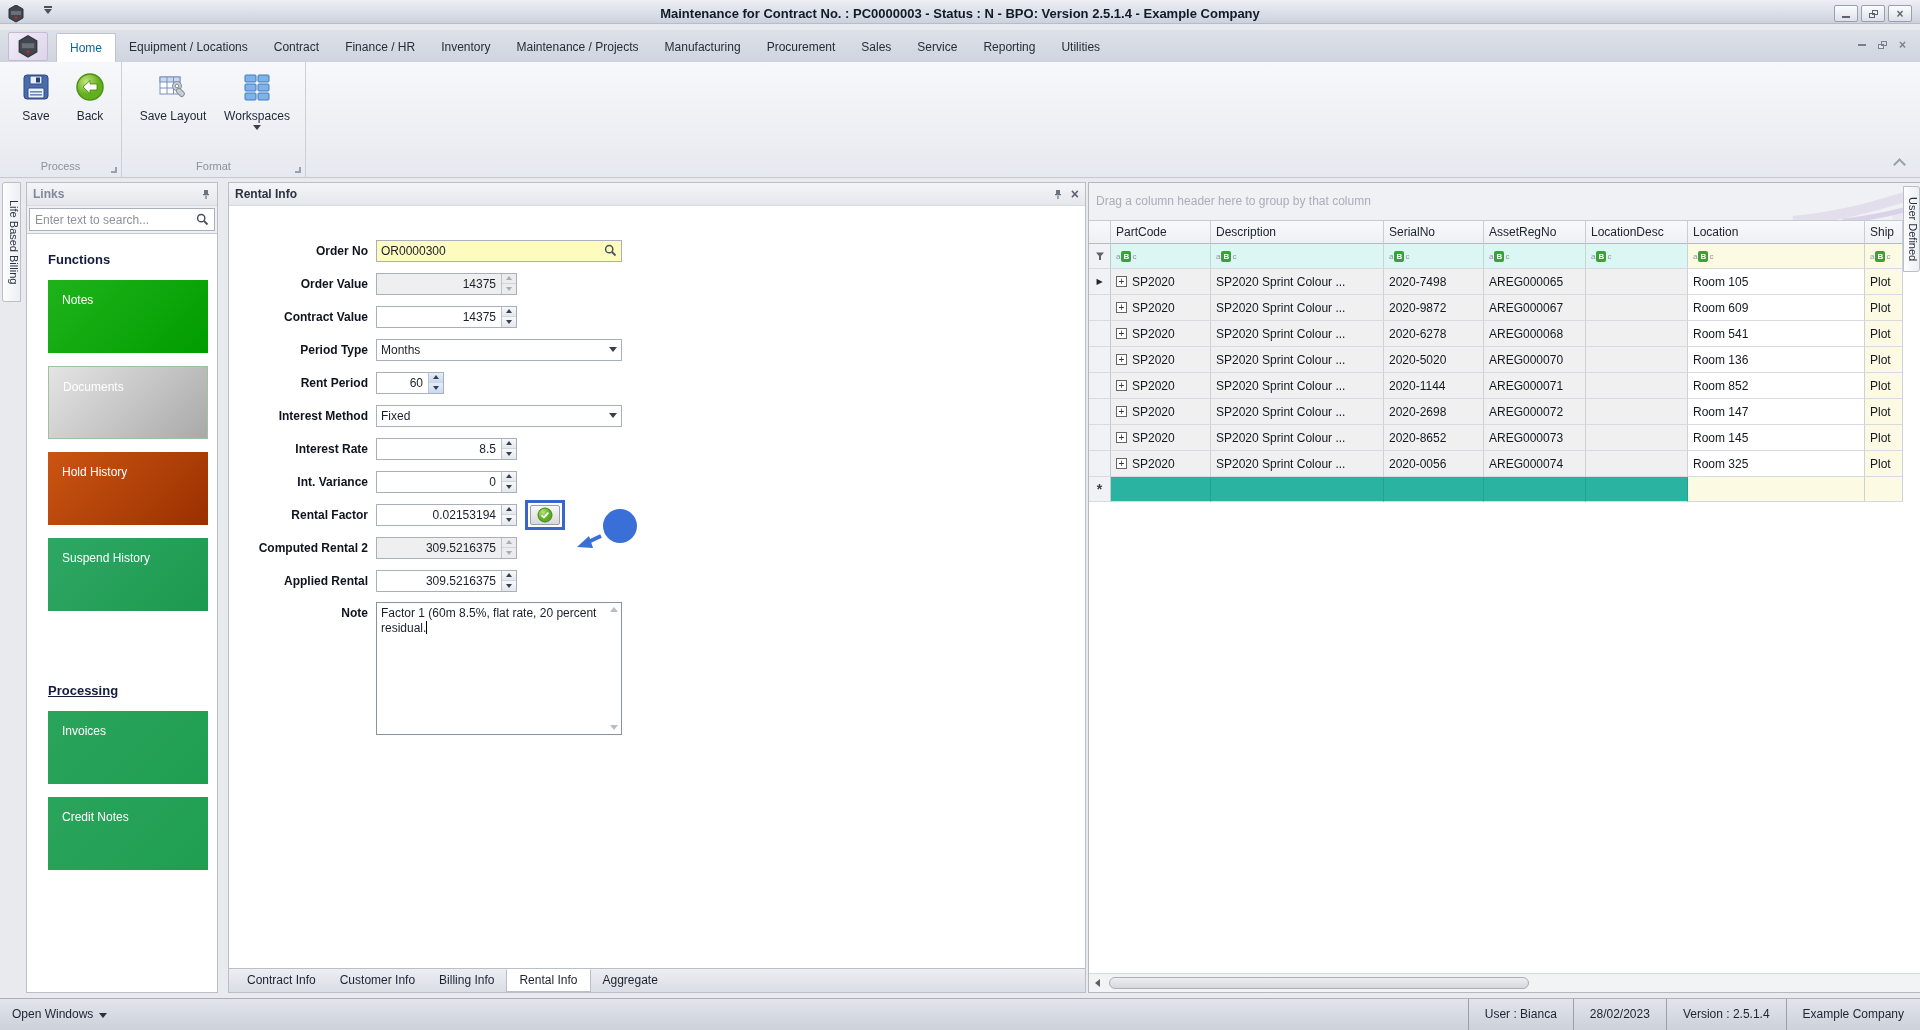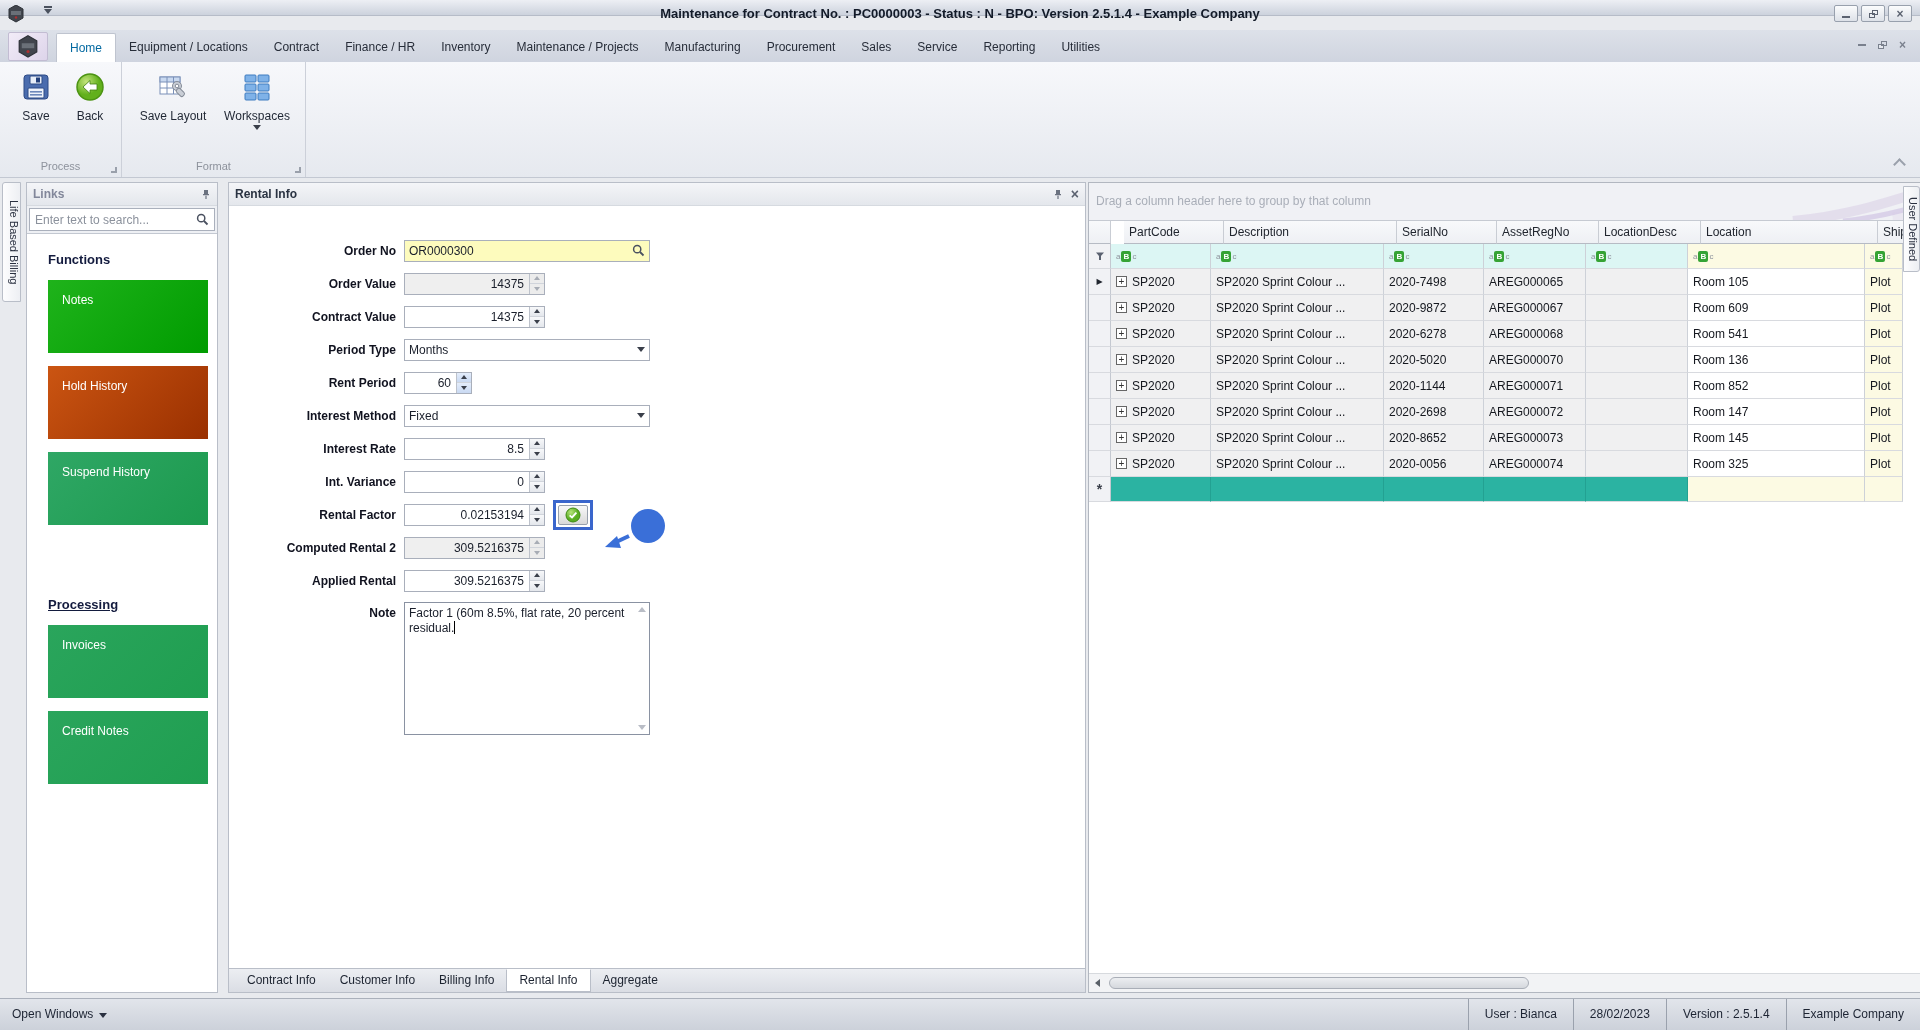--- a/index.html
+++ b/index.html
@@ -1,21 +1,21 @@
 <!DOCTYPE html>
 <html><head>
 <meta charset="utf-8">
 <style>
   * { box-sizing: border-box; margin: 0; padding: 0; }
   html,body { width:1920px; height:1030px; overflow:hidden;
     font-family:"Liberation Sans", sans-serif; font-size:12px; color:#1a1f2b; background:#e8eaee; }
   #stage { position:relative; width:1920px; height:1030px; }
 
   
-  .titlebar { position:absolute; left:0; top:0; width:1920px; height:16px;
+  .titlebar { position:absolute; left:0; top:0; width:1920px; height:24px;
     background:linear-gradient(#edeff4,#ccd2dd); border-bottom:1px solid #b6bcc8; }
   .app-mini { position:absolute; left:8px; top:5px; }
   .qat-chev { position:absolute; left:44px; top:9px; width:0; height:0;
     border-left:4px solid transparent; border-right:4px solid transparent; border-top:5px solid #4a515e; }
   .qat-chev::before{ content:""; position:absolute; left:-4px; top:-8px; width:8px; height:1.5px; background:#4a515e; }
   .tb-title { position:absolute; left:0; right:0; top:6px; text-align:center;
     font-weight:bold; font-size:13px; color:#121a28; }
   .tb-btns { position:absolute; right:8px; top:5px; display:flex; gap:3px; }
   .tb-btn { width:24px; height:17px; background:linear-gradient(#fbfcfd,#dde1e8);
     border:1px solid #98a0ad; border-radius:2px; display:flex; align-items:center; justify-content:center; }
@@ -75,21 +75,21 @@
   .links-body { flex:1; background:#fff; border-top:1px solid #c3c8d1; overflow:hidden; }
   .lk-head { margin:18px 0 13px 21px; font-weight:bold; font-size:13px; color:#131b3e; }
   .lk-btn { width:160px; height:73px; margin:0 0 13px 21px; color:#fff; padding:13px 0 0 14px;
     cursor:pointer; }
   .lk-btn.silver { border:1px solid #9cc39c; }
 
   
   .rental { position:absolute; left:228px; top:182px; width:858px; height:811px;
     border:1px solid #b9bec8; background:#fff; display:flex; flex-direction:column; }
   .rental .panel-hdr .ttl { color:#2a3342; font-weight:bold; }
-  .form-area { flex:1; position:relative; padding-top:33px; overflow:hidden; background:#fff;margin-left:28px; }
+  .form-area { flex:1; position:relative; padding-top:33px; overflow:hidden; background:#fff; }
   .frow { display:flex; align-items:center; height:23px; margin-bottom:10px; }
   .frow.fmemo { align-items:flex-start; height:auto; }
   .flabel { width:147px; text-align:right; font-weight:bold; color:#10121f; padding-right:8px; line-height:22px; }
   .fld { height:22px; border:1px solid #a9afbb; background:#fff; display:flex; align-items:center; }
   .w-wide { width:246px; } .w-num { width:141px; } .w-small { width:68px; }
   .fval-l { flex:1; text-align:left; padding-left:4px; white-space:nowrap; overflow:hidden; }
   .fval-r { flex:1; text-align:right; padding-right:5px; white-space:nowrap; overflow:hidden; }
   .fld.search { background:#fdfbbd; padding-right:4px; }
   .fld.disabled { background:#efefef; }
   .spincol { width:15px; align-self:stretch; border-left:1px solid #bdc2cb; display:flex; flex-direction:column; }
@@ -319,20 +319,21 @@
     <div class="links-search">
       <input type="text" placeholder="Enter text to search..." style="">
       <svg width="13" height="13" viewBox="0 0 13 13">
         <circle cx="5.2" cy="5.2" r="3.6" fill="none" stroke="#4a5160" stroke-width="1.5"></circle>
         <line x1="8" y1="8" x2="11.5" y2="11.5" stroke="#4a5160" stroke-width="1.8"></line>
       </svg>
     </div>
     <div class="links-body" id="links-sections">
         <div class="lk-head">Functions</div>
         <div class="lk-btn" style="background: linear-gradient(135deg, rgb(31, 179, 27), rgb(0, 156, 0));"><span class="lk-btn-label">Notes</span></div>
+        <div class="lk-btn silver" style="background: linear-gradient(135deg, rgb(228, 228, 228), rgb(169, 169, 169)); border-color: rgb(156, 195, 156);"><span class="lk-btn-label">Documents</span></div>
         <div class="lk-btn" style="background: linear-gradient(135deg, rgb(203, 85, 18), rgb(154, 48, 0));"><span class="lk-btn-label">Hold History</span></div>
         <div class="lk-btn" style="background: linear-gradient(135deg, rgb(47, 167, 101), rgb(28, 154, 78));"><span class="lk-btn-label">Suspend History</span></div>
         <div class="lk-head" style="margin-top: 72px; text-decoration: underline;">Processing</div>
         <div class="lk-btn" style="background: linear-gradient(135deg, rgb(42, 165, 92), rgb(31, 158, 80));"><span class="lk-btn-label">Invoices</span></div>
         <div class="lk-btn" style="background: linear-gradient(135deg, rgb(42, 165, 92), rgb(31, 158, 80));"><span class="lk-btn-label">Credit Notes</span></div>
       </div>
   </div>
 
   <div class="rental">
     <div class="panel-hdr">
@@ -518,21 +519,21 @@
     <div class="group-panel">
       <span class="hint">Drag a column header here to group by that column</span>
       <svg width="220" height="38" viewBox="0 0 220 38" style="position:absolute;right:0;top:0">
         <path d="M40 38 C 120 30, 160 8, 220 -6" stroke="#cbbade" fill="none" stroke-width="10" opacity="0.35"></path>
         <path d="M90 38 C 150 32, 190 14, 230 2" stroke="#b9a6d6" fill="none" stroke-width="5" opacity="0.4"></path>
         <path d="M140 38 C 180 34, 205 22, 228 12" stroke="#d6cae6" fill="none" stroke-width="16" opacity="0.25"></path>
       </svg>
     </div>
     <div class="grow ghead" id="grid-head">
         <div class="gcell g-ind"></div>
-        <div class="gcell" style="width: 100px; height: 23px; margin-left: 13px;">PartCode</div>
+        <div class="gcell" style="width: 100px; height: 23px;">PartCode</div>
         <div class="gcell" style="width: 173px; height: 23px;">Description</div>
         <div class="gcell" style="width: 100px; height: 23px;">SerialNo</div>
         <div class="gcell" style="width: 102px; height: 23px;">AssetRegNo</div>
         <div class="gcell" style="width: 102px; height: 23px;">LocationDesc</div>
         <div class="gcell" style="width: 177px; height: 23px;">Location</div>
         <div class="gcell" style="width: 38px; height: 23px;">Ship</div>
       </div>
     <div class="grow gfilter" id="grid-filter">
         <div class="gcell g-ind" style="height: 25px;">
           <svg width="10" height="9" viewBox="0 0 10 9">

